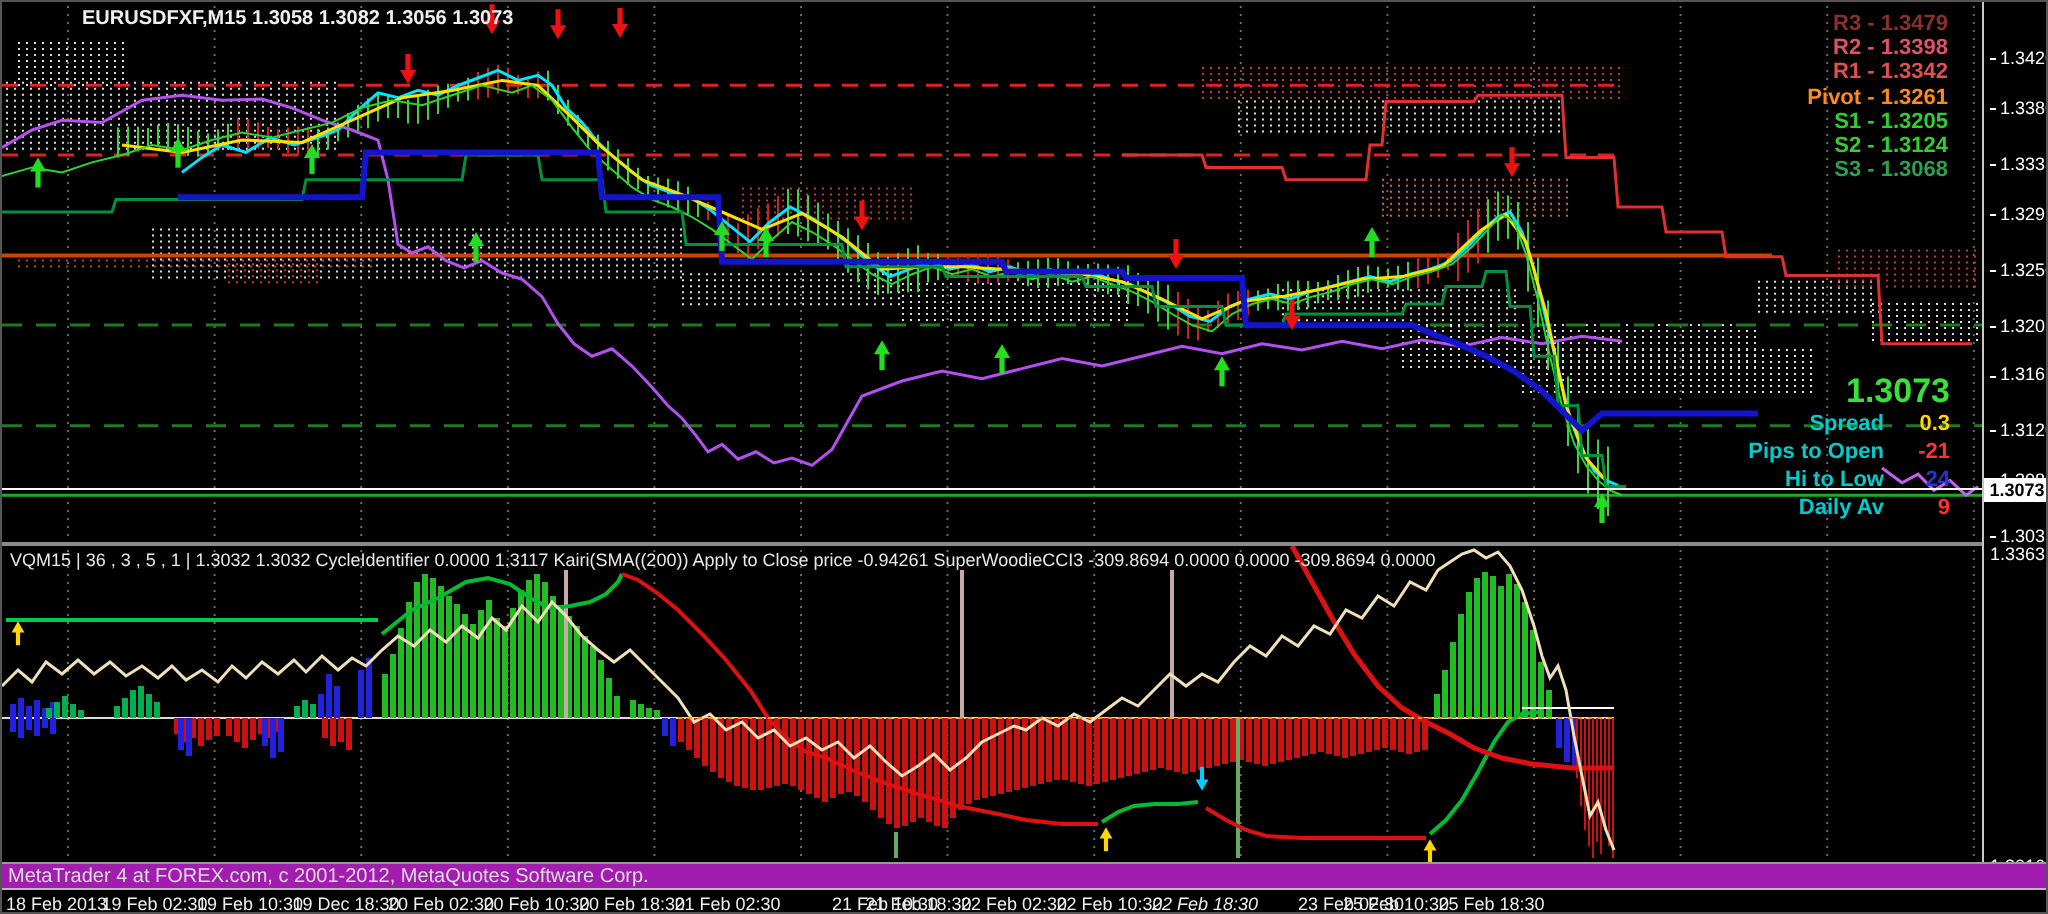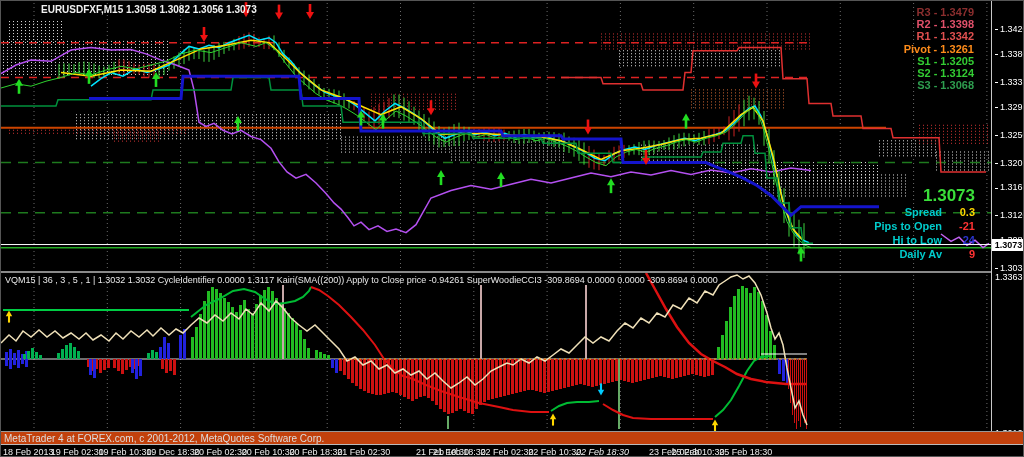--- a/index.html
+++ b/index.html
@@ -17,21 +17,21 @@
   #price-box{position:absolute;left:991px;width:33px;height:12px;background:#fff;color:#000;
     font-size:9px;font-weight:bold;text-align:center;line-height:12px;z-index:6;}
   #pivot-panel{position:absolute;right:49px;top:5px;text-align:right;z-index:5;line-height:12.2px;}
   .pivot-row{font-size:11px;font-weight:bold;white-space:nowrap;}
   #price-panel{position:absolute;right:48px;top:185px;text-align:right;z-index:5;}
   #big-price{font-size:17px;font-weight:bold;color:#3ADF3A;line-height:19px;}
   .info-row{font-size:11px;font-weight:bold;line-height:14px;white-space:nowrap;}
   .info-row .lbl{color:#00CCCC;}
   .info-row .val{display:inline-block;min-width:26px;text-align:right;margin-left:7px;}
   #status-bar{position:absolute;left:0;top:430px;width:1024px;height:13px;border-top:1px solid #999;
-    color:#ddd;font-size:10px;padding:1px 0 0 3px;box-sizing:border-box;background:#c2410c;z-index:7;}
+    color:#ddd;font-size:10px;padding:1px 0 0 3px;box-sizing:border-box;background:#a21caf;z-index:7;}
   #time-axis{position:absolute;left:0;top:443px;width:1024px;height:14px;border-top:1px solid #bbb;background:#000;z-index:7;}
   .tlabel{position:absolute;top:2px;font-size:9px;color:#eee;white-space:nowrap;}
 </style>
 </head>
 <body>
 
 <div class="screen">
 
   <svg id="main-svg" width="990" height="272">
       <line x1="33" x2="33" y1="2" y2="270" stroke="#6a6a6a" stroke-width="1" stroke-dasharray="1,3"></line>

